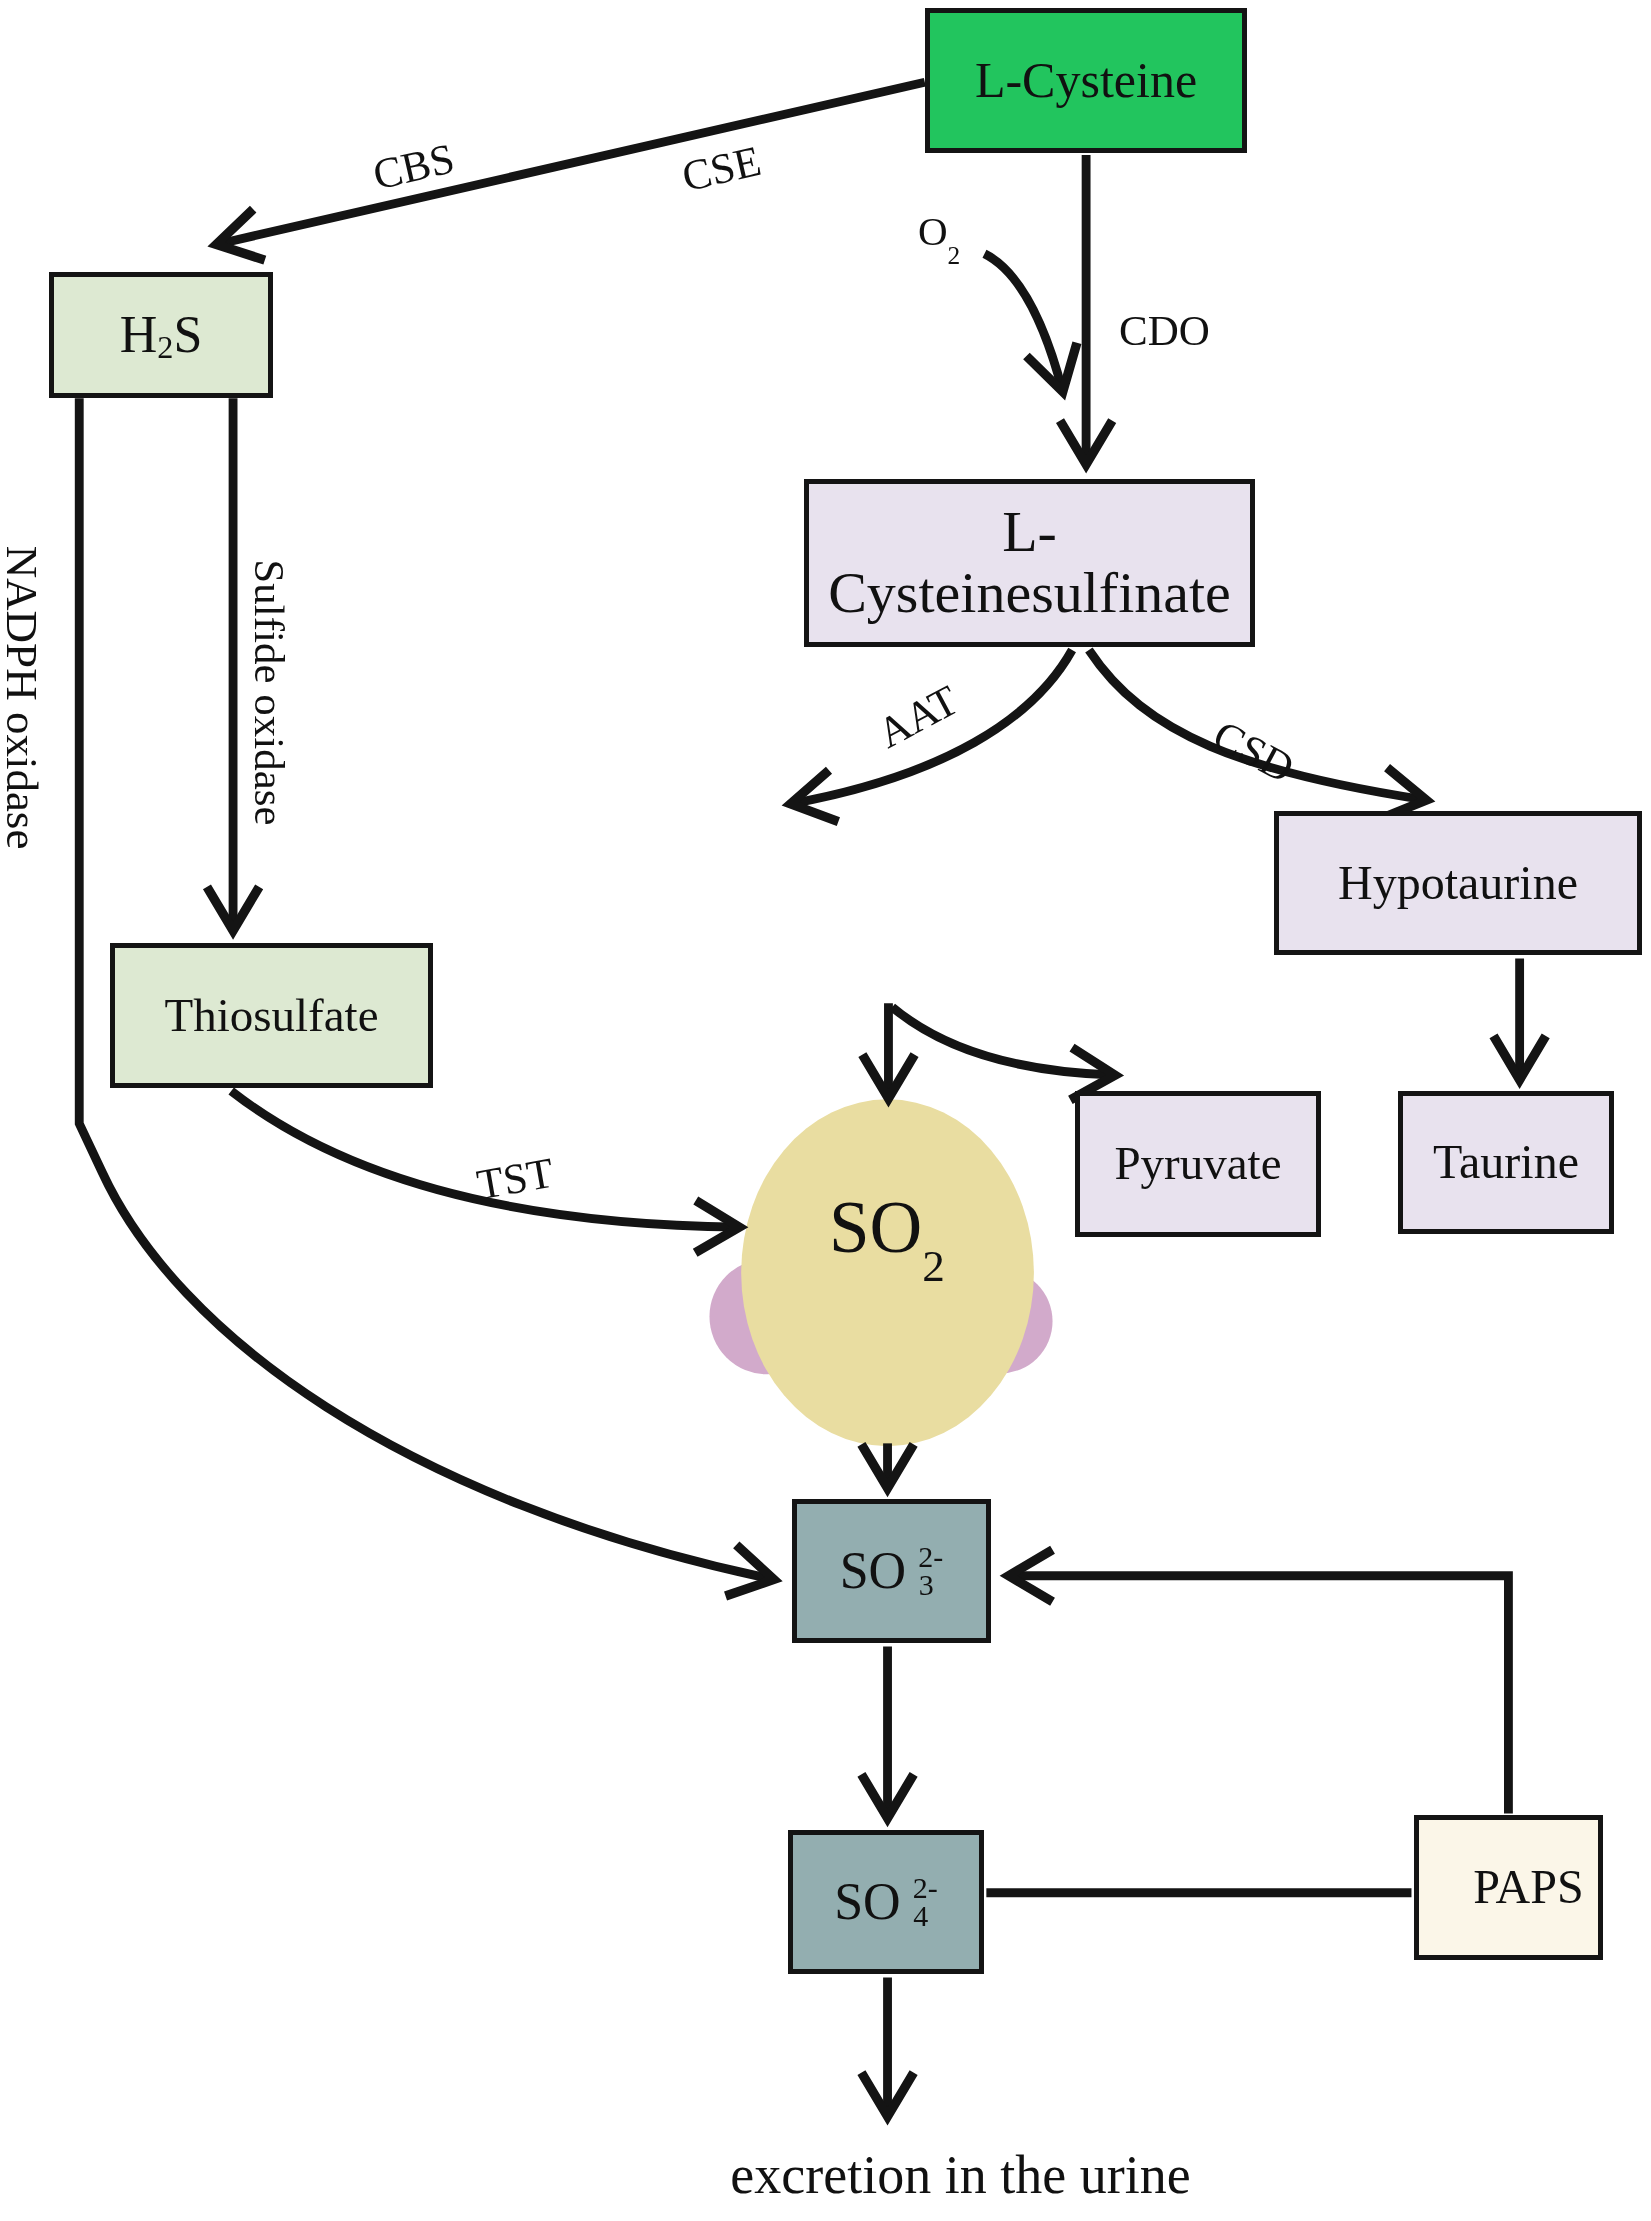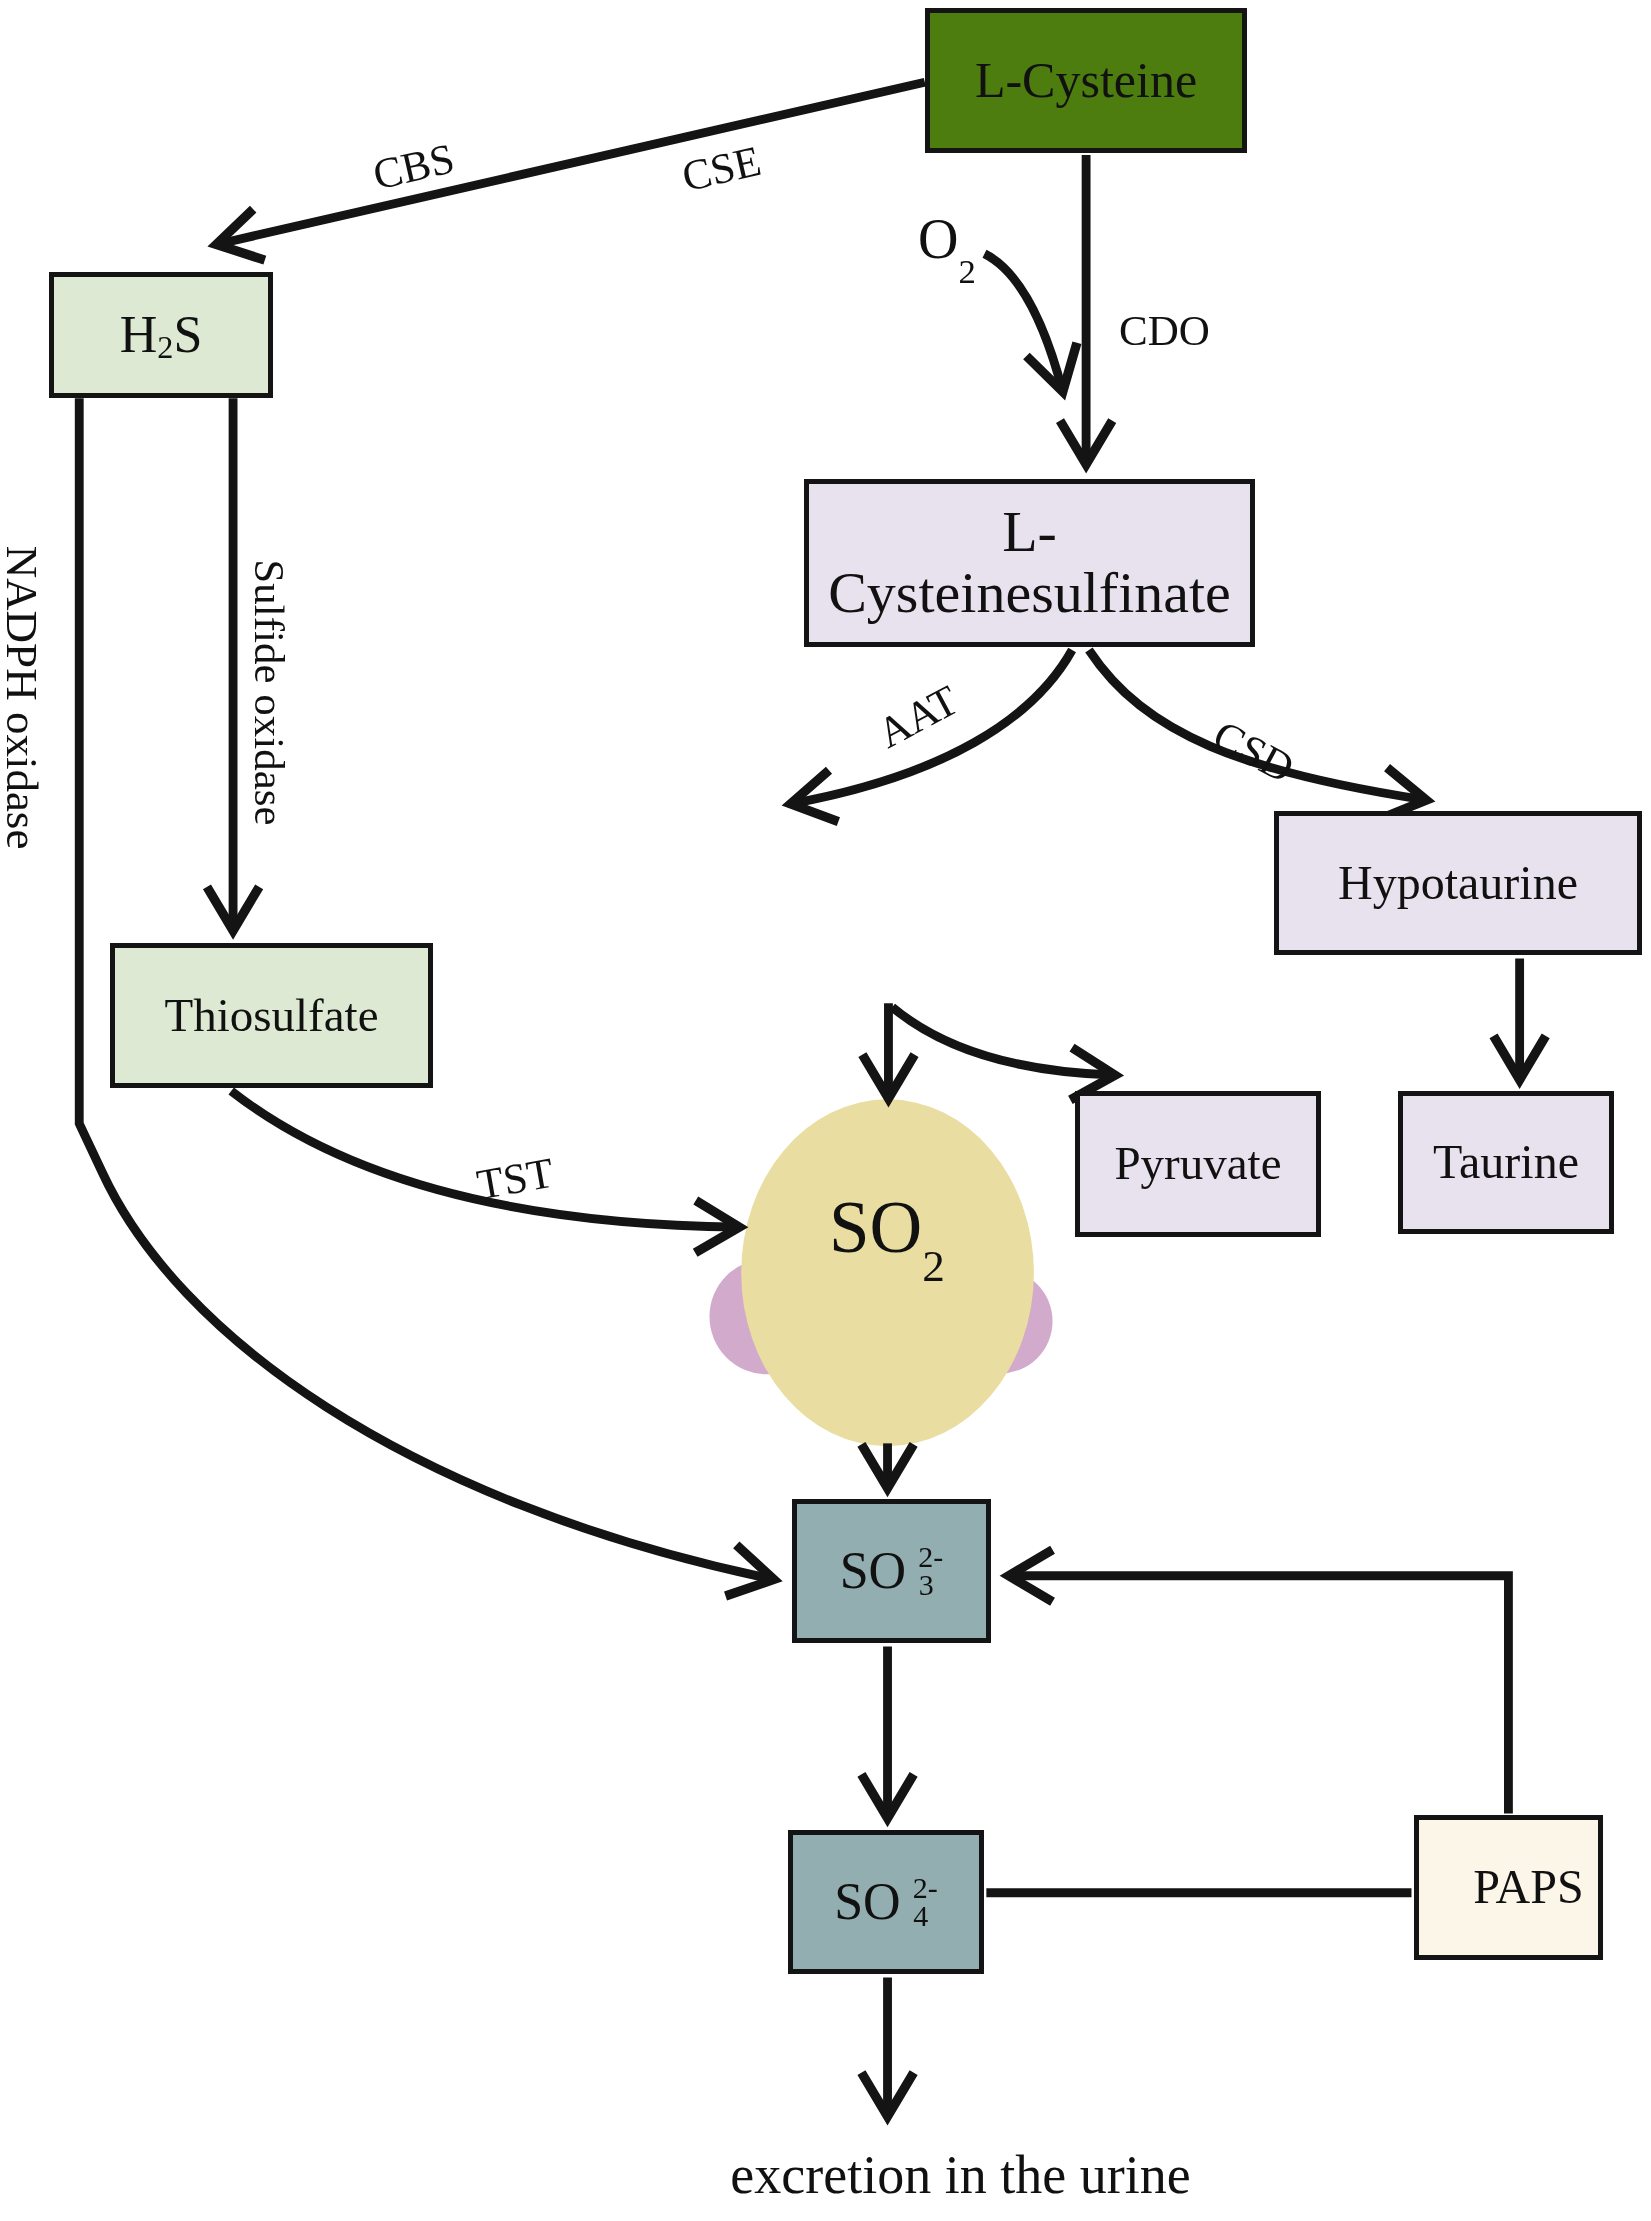--- a/index.html
+++ b/index.html
@@ -1,21 +1,21 @@
 <!DOCTYPE html>
 <html style="font-size:15px"><head>
 <meta charset="utf-8">
 <style>
   html,body{margin:0;padding:0;background:#ffffff;}
   .canvas{position:relative;width:1652px;height:2222px;background:#ffffff;overflow:hidden;
           font-family:"Liberation Serif","DejaVu Serif",serif;color:#111;}
   svg.wires{position:absolute;left:0;top:0;z-index:1;}
   .node{position:absolute;box-sizing:border-box;border:5.6px solid #141414;display:flex;
         align-items:center;justify-content:center;z-index:2;text-align:center;line-height:1.05;}
-  .purple{background:#4d7c0f;}
+  .purple{background:#22c55e;}
   .lavender{background:#e8e2ee;}
   .green{background:#dde9d2;}
   .teal{background:#93aeb0;}
   .cream{background:#fbf6e8;}
   .lbl{position:absolute;z-index:3;white-space:nowrap;}
   .formula{display:flex;align-items:center;justify-content:center;}
   .stack{display:inline-flex;flex-direction:column;line-height:0.95;font-size:30px;margin-left:2.8px;}
   .stack .sp{margin-left:9.3px;}
   sub.drop{font-size:0.62em;position:relative;top:0.38em;line-height:0;}
   .so2label{position:absolute;z-index:3;font-size:73px;}
@@ -110,21 +110,21 @@
   </div>
 
   <div class="so2label" style="left:794px;top:1186px;width:186px;text-align:center;">
     <span>SO</span><sub class="drop">2</sub>
   </div>
 
   <div class="lbl" style="left:373px;top:142px;font-size:43px;transform:rotate(-13deg);"><span>CBS</span></div>
 
   <div class="lbl" style="left:682px;top:144px;font-size:43px;transform:rotate(-13deg);"><span>CSE</span></div>
 
-  <div class="lbl" style="left:918px;top:207px;font-size:56px;">
+  <div class="lbl" style="left:918px;top:207px;font-size:41px;">
     <span>O</span><sub class="drop">2</sub>
   </div>
 
   <div class="lbl" style="left:1119px;top:306px;font-size:43px;"><span>CDO</span></div>
 
   <div class="lbl" style="left:876px;top:692px;font-size:43px;transform:rotate(-28deg);"><span>AAT</span></div>
 
   <div class="lbl" style="left:1212px;top:727px;font-size:43px;transform:rotate(28deg);"><span>CSD</span></div>
 
   <div class="lbl" style="left:477px;top:1154px;font-size:43px;transform:rotate(-10deg);"><span>TST</span></div>

